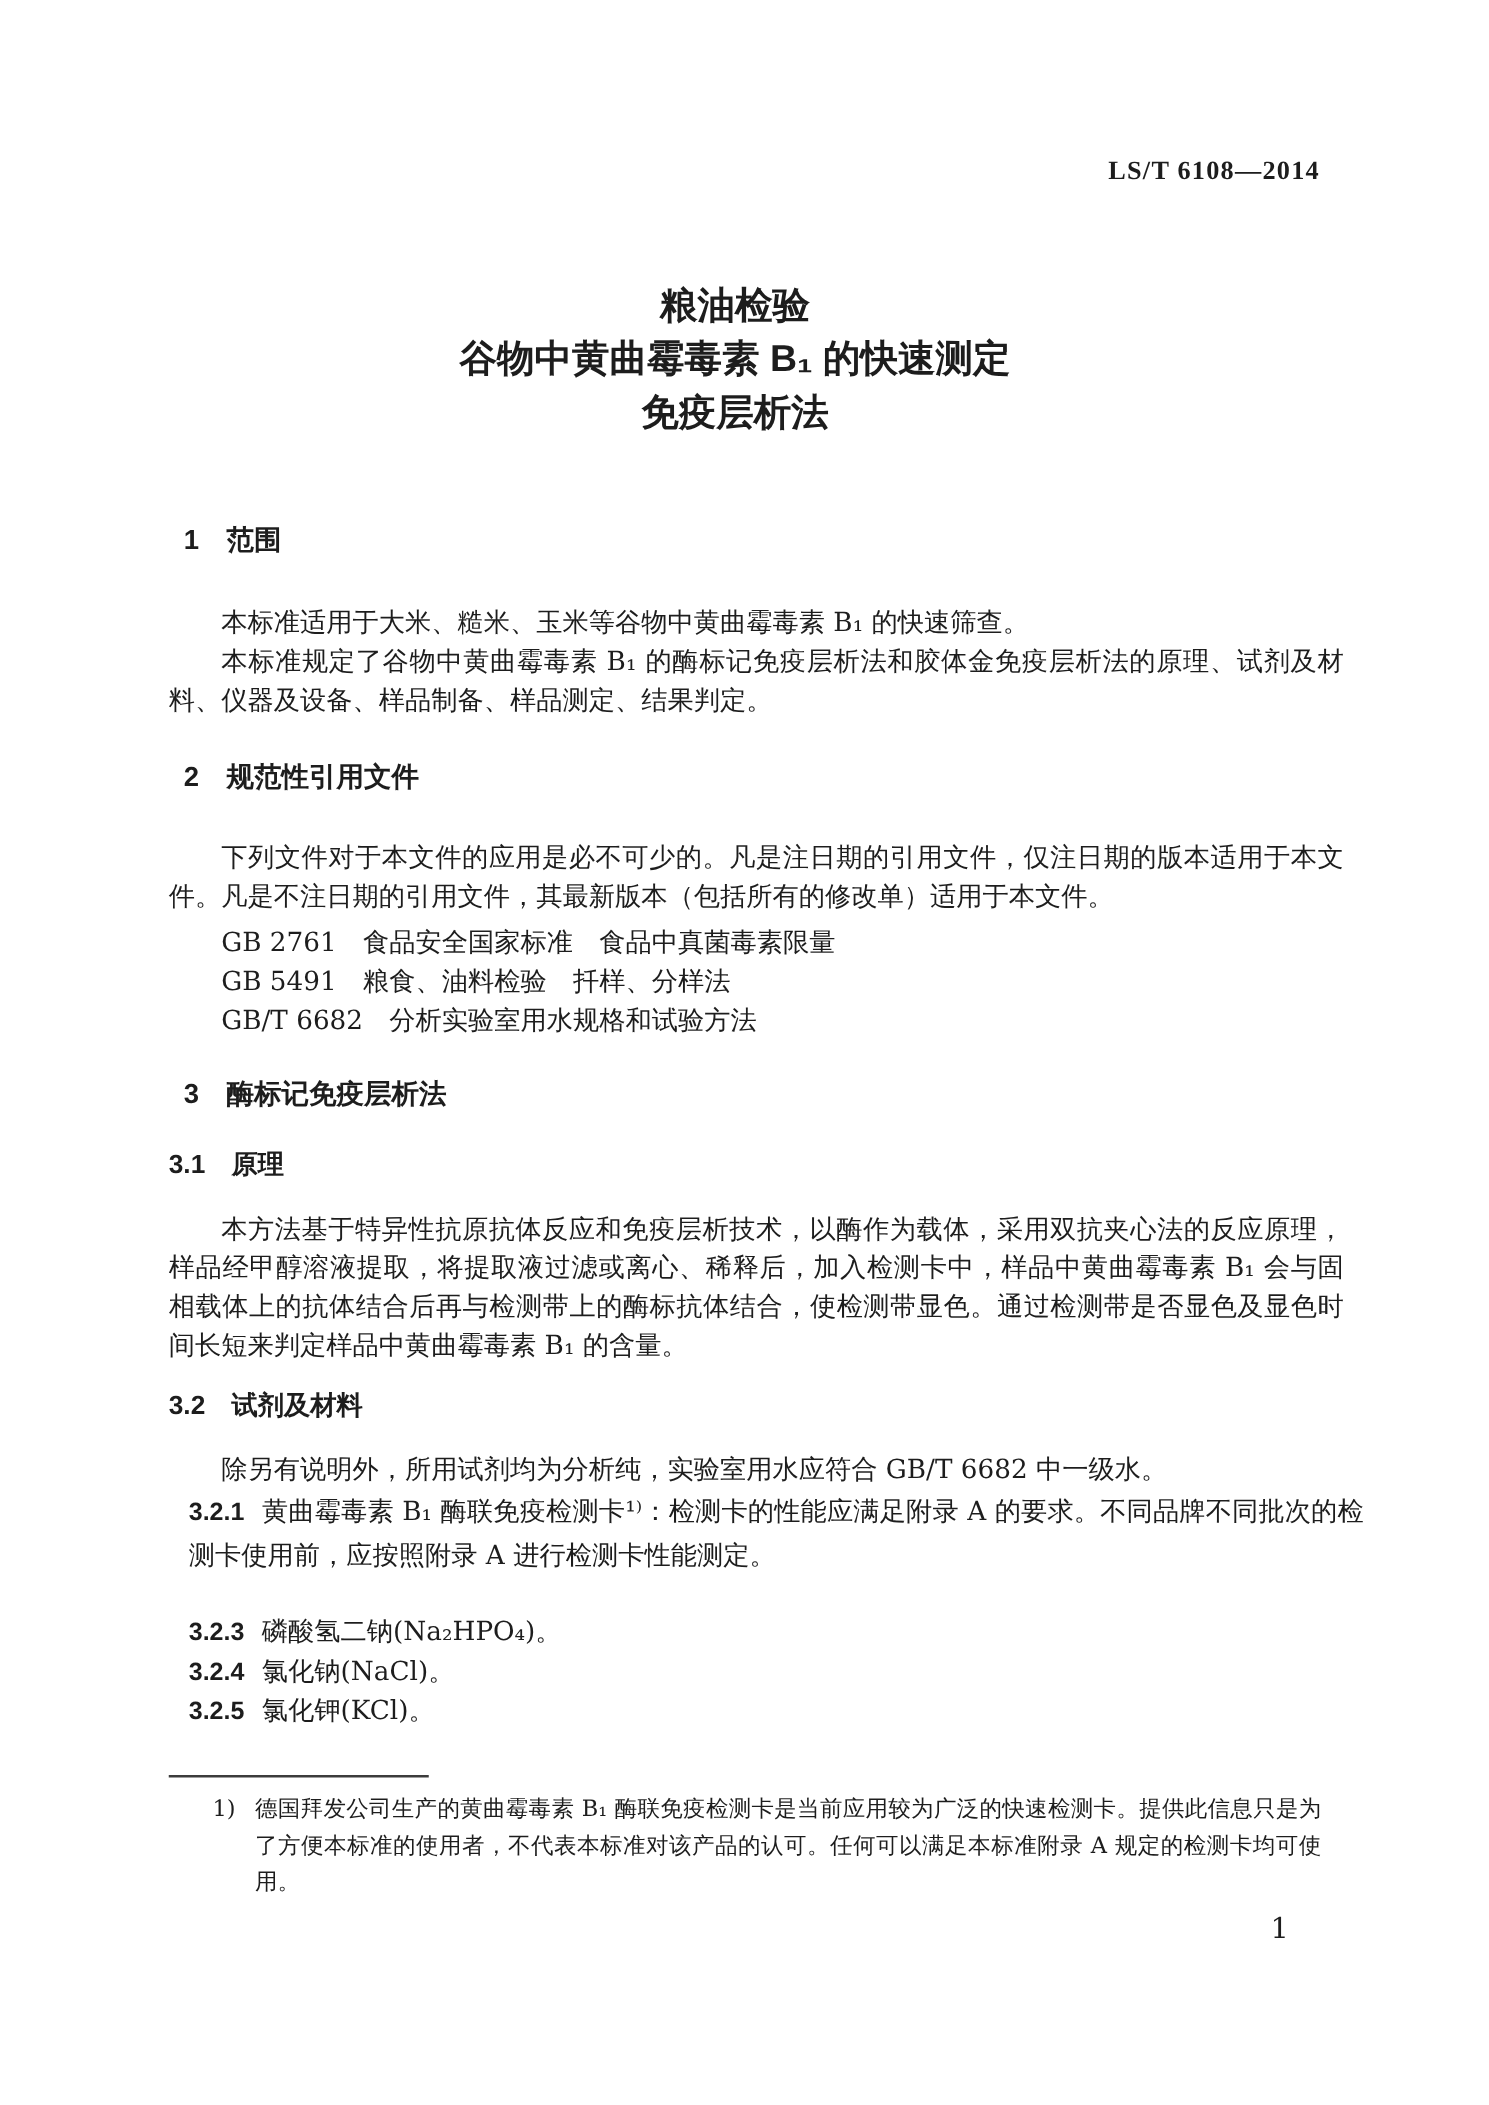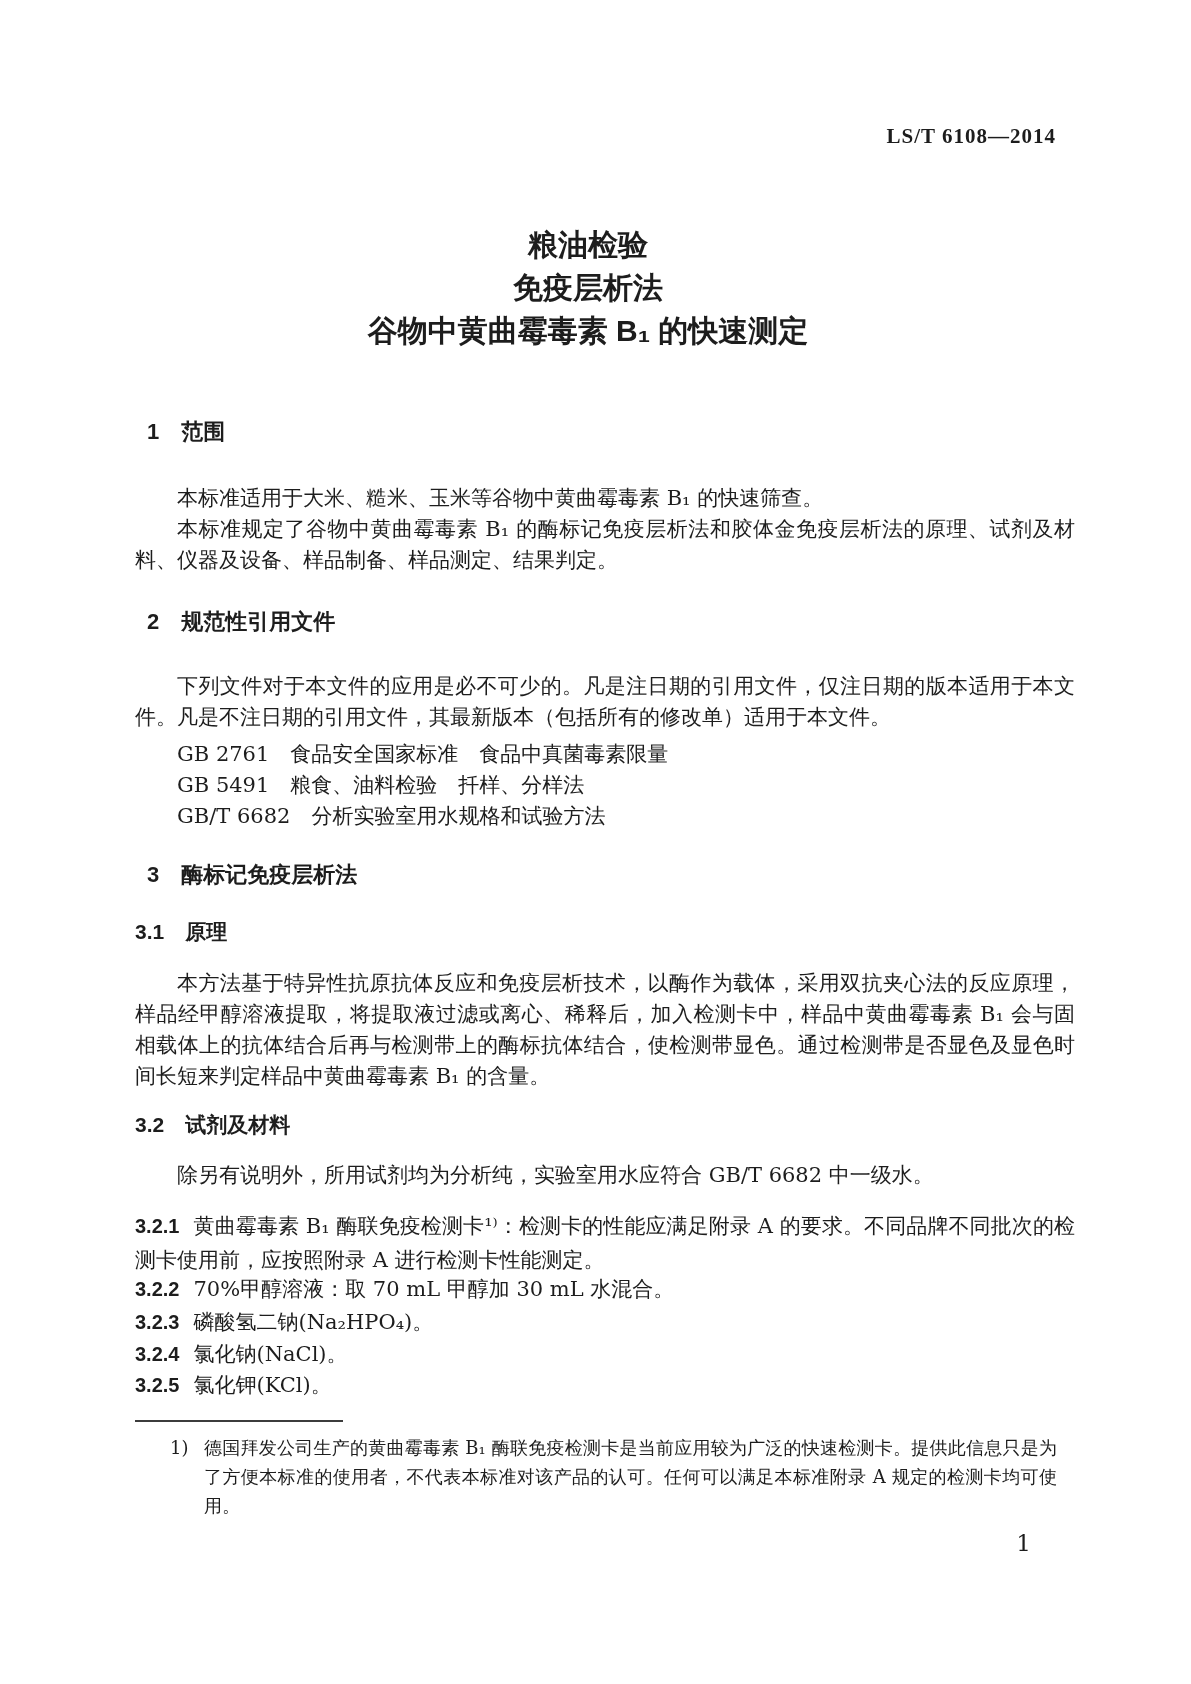--- a/index.html
+++ b/index.html
@@ -29,22 +29,22 @@
     position:absolute;left:0;
     font-family:"Liberation Sans","DejaVu Sans",sans-serif;
     font-weight:700;font-size:21px;line-height:26px;white-space:nowrap;
   }
   .block{position:absolute;left:0;width:100%;}
   .bp{font-size:21px;line-height:31px;text-align:justify;margin:0;}
   .indent{text-indent:2em;}
   .refs{margin-top:6px;}
   .refs .ref{font-size:21px;line-height:31px;text-indent:2em;white-space:nowrap;}
   .item{
-    position:absolute;left:0;width:100%;
-    font-size:21px;line-height:31px;text-align:justify;margin-top:17px;
+    position:absolute;left:16px;width:100%;
+    font-size:21px;line-height:31px;text-align:justify;
   }
   .item-multi{line-height:34px;}
   .item .num{
     font-family:"Liberation Sans","DejaVu Sans",sans-serif;
     font-weight:700;font-size:20px;margin-right:14px;
   }
   .sep{position:absolute;top:1420px;left:0;width:208px;border-top:2px solid #3c3c3c;}
   .footnote{
     position:absolute;top:1433px;left:35px;width:887px;
     padding-left:34px;box-sizing:border-box;
@@ -57,22 +57,22 @@
 <body>
 
 <div class="page">
 
   <div class="doc-code">LS/T 6108—2014</div>
 
   <div class="content">
 
     <div class="doc-title">
       <div>粮油检验</div>
+      <div>谷物中黄曲霉毒素 B₁ 的快速测定</div>
       <div>免疫层析法</div>
-      <div>谷物中黄曲霉毒素 B₁ 的快速测定</div>
     </div>
 
     <div class="h-sec" style="top:419px">1　范围</div>
 
     <div class="block" style="top:483px">
       <p class="bp indent">本标准适用于大米、糙米、玉米等谷物中黄曲霉毒素 B₁ 的快速筛查。</p>
       <p class="bp indent">本标准规定了谷物中黄曲霉毒素 B₁ 的酶标记免疫层析法和胶体金免疫层析法的原理、试剂及材料、仪器及设备、样品制备、样品测定、结果判定。</p>
     </div>
 
     <div class="h-sec" style="top:609px">2　规范性引用文件</div>
@@ -96,23 +96,20 @@
 
     <div class="h-sub" style="top:1112px">3.2　试剂及材料</div>
 
     <div class="block" style="top:1160px">
       <p class="bp indent">除另有说明外，所用试剂均为分析纯，实验室用水应符合 GB/T 6682 中一级水。</p>
     </div>
 
     <div class="item item-multi" style="top:1192px">
       <span class="num">3.2.1</span><span>黄曲霉毒素 B₁ 酶联免疫检测卡¹⁾：检测卡的性能应满足附录 A 的要求。不同品牌不同批次的检测卡使用前，应按照附录 A 进行检测卡性能测定。</span>
     </div>
-    <div class="item" style="top:1257px">
-      <span class="num">3.2.2</span><span>70%甲醇溶液：取 70 mL 甲醇加 30 mL 水混合。</span>
-    </div>
     <div class="item" style="top:1290px">
       <span class="num">3.2.3</span><span>磷酸氢二钠(Na₂HPO₄)。</span>
     </div>
     <div class="item" style="top:1322px">
       <span class="num">3.2.4</span><span>氯化钠(NaCl)。</span>
     </div>
     <div class="item" style="top:1353px">
       <span class="num">3.2.5</span><span>氯化钾(KCl)。</span>
     </div>
 

